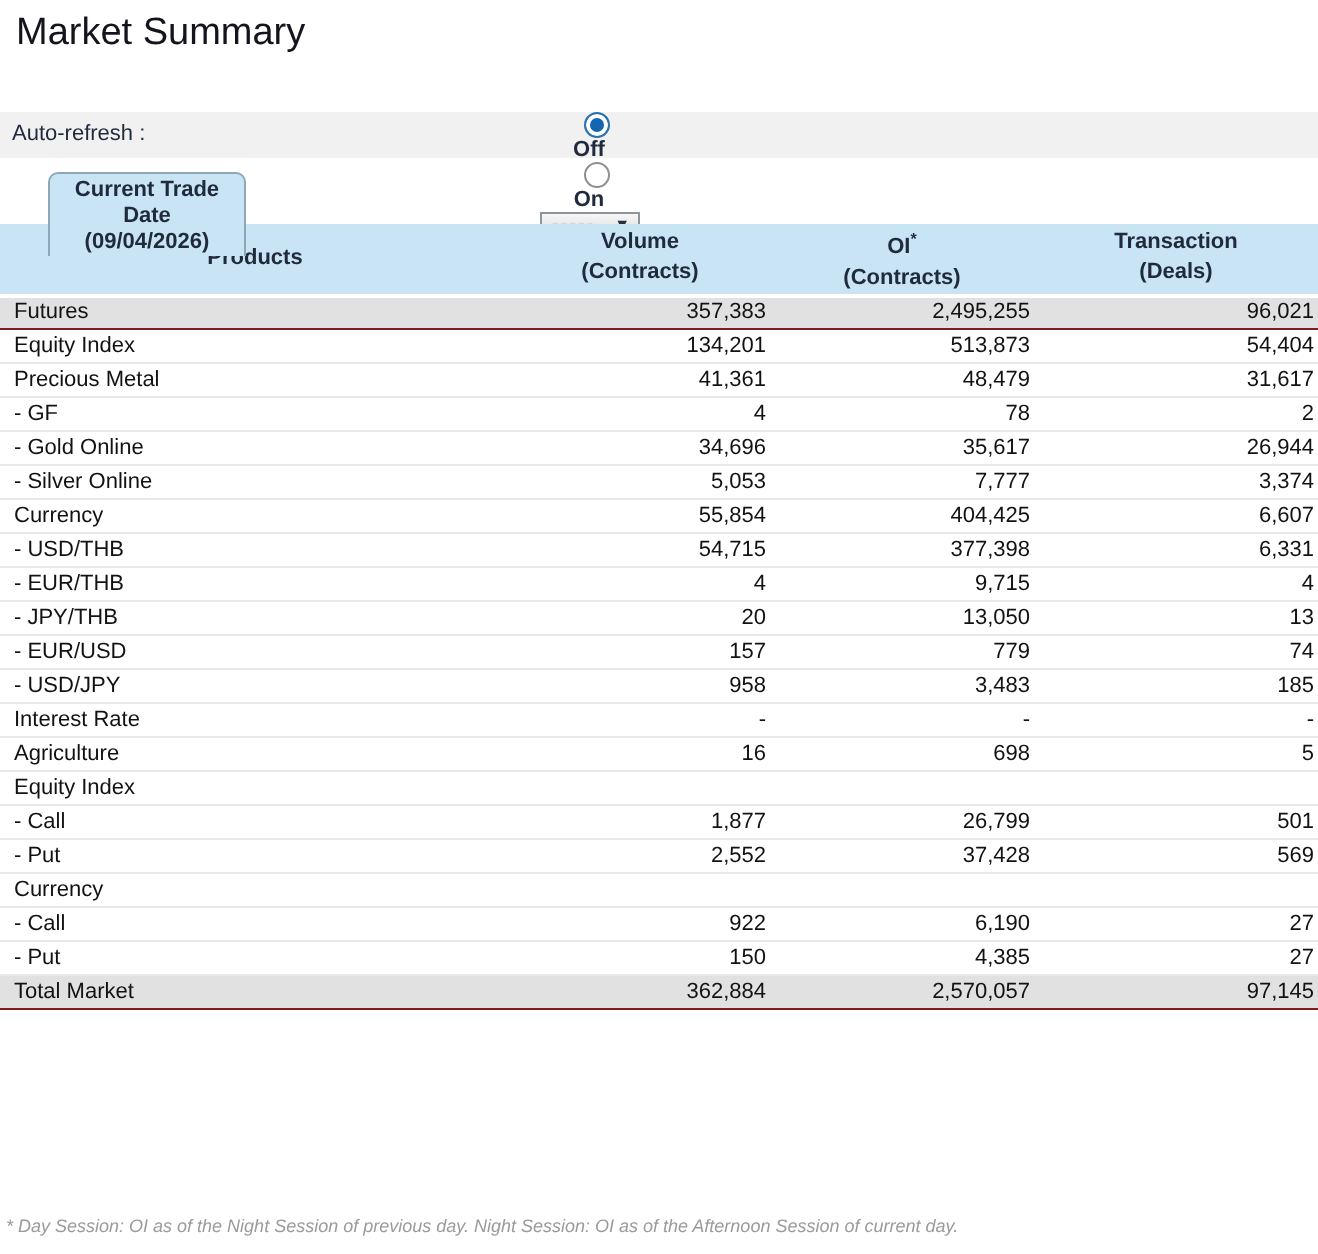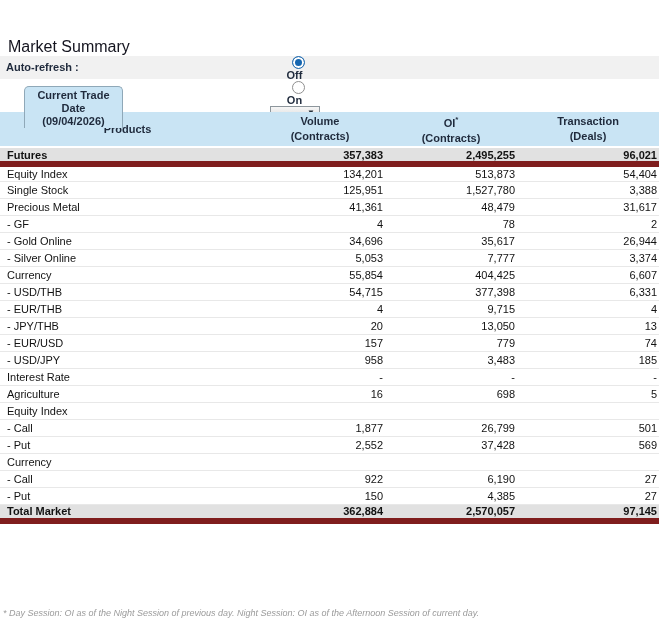--- a/index.html
+++ b/index.html
@@ -1,24 +1,24 @@
 <!DOCTYPE html>
 <html style="--header-bg: #c9e4f4; --section-bg: #e1e1e1; --bar-bg: #f1f1f1; --tab-border: #8fa8b8; --accent-blue: #1566b0; --text-dark: #1f2a3c;"><head>
 <meta charset="utf-8">
 <style>
   * { box-sizing: border-box; margin: 0; padding: 0; }
   html, body { width: 659px; height: 627px; background: #fff;
     font-family: "Liberation Sans", sans-serif; }
   .page { position: relative; width: 659px; height: 627px; overflow: hidden; background: #fff; }
 
-  .title { font-size: 16px; font-weight: 400; color: #14141f; padding: 6px 0 0 8px; margin-top: 32px; }
+  .title { font-size: 19px; font-weight: 400; color: #14141f; padding: 6px 0 0 8px; }
 
   .refresh-bar { position: absolute; top: 56px; left: 0; width: 659px; height: 23px;
     background: var(--bar-bg, #f1f1f1); }
-  .refresh-label { position: absolute; left: 6px; top: 5px; font-size: 11px; font-weight: bold;
+  .refresh-label { position: absolute; left: 6px; top: 5px; font-size: 11px; font-weight: normal;
     color: var(--text-dark, #1f2a3c); }
   .refresh-controls { position: absolute; left: 270px; top: 0; height: 23px;
     display: flex; align-items: center; flex-direction: column; }
   .radio { width: 13px; height: 13px; border-radius: 50%; background: #fff;
     border: 1px solid #8f8f8f; display: inline-block; flex: none; cursor: pointer; }
   .radio.checked { border: 1px solid #2a71b2; box-shadow: inset 0 0 0 2px #fff;
     background: var(--accent-blue, #1566b0); }
   .radio-label { font-size: 11px; font-weight: bold; color: var(--text-dark, #1f2a3c);
     margin: 0 12px 0 5px; }
   .select { width: 50px; height: 18px; border: 1px solid #8d969c;
@@ -39,22 +39,22 @@
   .market-table th { background: var(--header-bg, #c9e4f4); font-size: 11px; font-weight: bold;
     color: var(--text-dark, #1f2a3c); height: 35px; vertical-align: middle; line-height: 15px;
     border-bottom: 2px solid #fff; text-align: center; }
   .market-table th sup { font-size: 8px; }
   .col-products { width: 255px; } .col-volume { width: 130px; }
   .col-oi { width: 132px; } .col-deals { width: 142px; }
   .market-table td { font-size: 11px; color: #121212; height: 17px;
     border-bottom: 1px solid #e8e8e8; white-space: nowrap; overflow: hidden; }
   .cell-product { text-align: left; padding-left: 7px; }
   .cell-num { text-align: right; padding-right: 2px; }
-  tr.section td { background: var(--section-bg, #e1e1e1); font-weight: bold;
-    border-bottom: 6px solid #7f1d1d; }
+  tr.section td { background: var(--section-bg, #e1e1e1); font-weight: normal;
+    border-bottom: 1px solid #7f1d1d; }
 
   .footnote { position: absolute; top: 608px; left: 3px; font-size: 9px; color: #9b9b9b; font-style: italic; }
 </style>
 </head>
 <body>
 
 <div class="page">
 
   <div class="title">Market Summary</div>
 
@@ -103,26 +103,20 @@
           <td class="cell-num">2,495,255</td>
           <td class="cell-num">96,021</td>
         </tr>
         <tr>
           <td class="cell-product">Equity Index</td>
           <td class="cell-num">134,201</td>
           <td class="cell-num">513,873</td>
           <td class="cell-num">54,404</td>
         </tr>
         <tr>
-          <td class="cell-product">Single Stock</td>
-          <td class="cell-num">125,951</td>
-          <td class="cell-num">1,527,780</td>
-          <td class="cell-num">3,388</td>
-        </tr>
-        <tr>
           <td class="cell-product">Precious Metal</td>
           <td class="cell-num">41,361</td>
           <td class="cell-num">48,479</td>
           <td class="cell-num">31,617</td>
         </tr>
         <tr>
           <td class="cell-product">- GF</td>
           <td class="cell-num">4</td>
           <td class="cell-num">78</td>
           <td class="cell-num">2</td>

